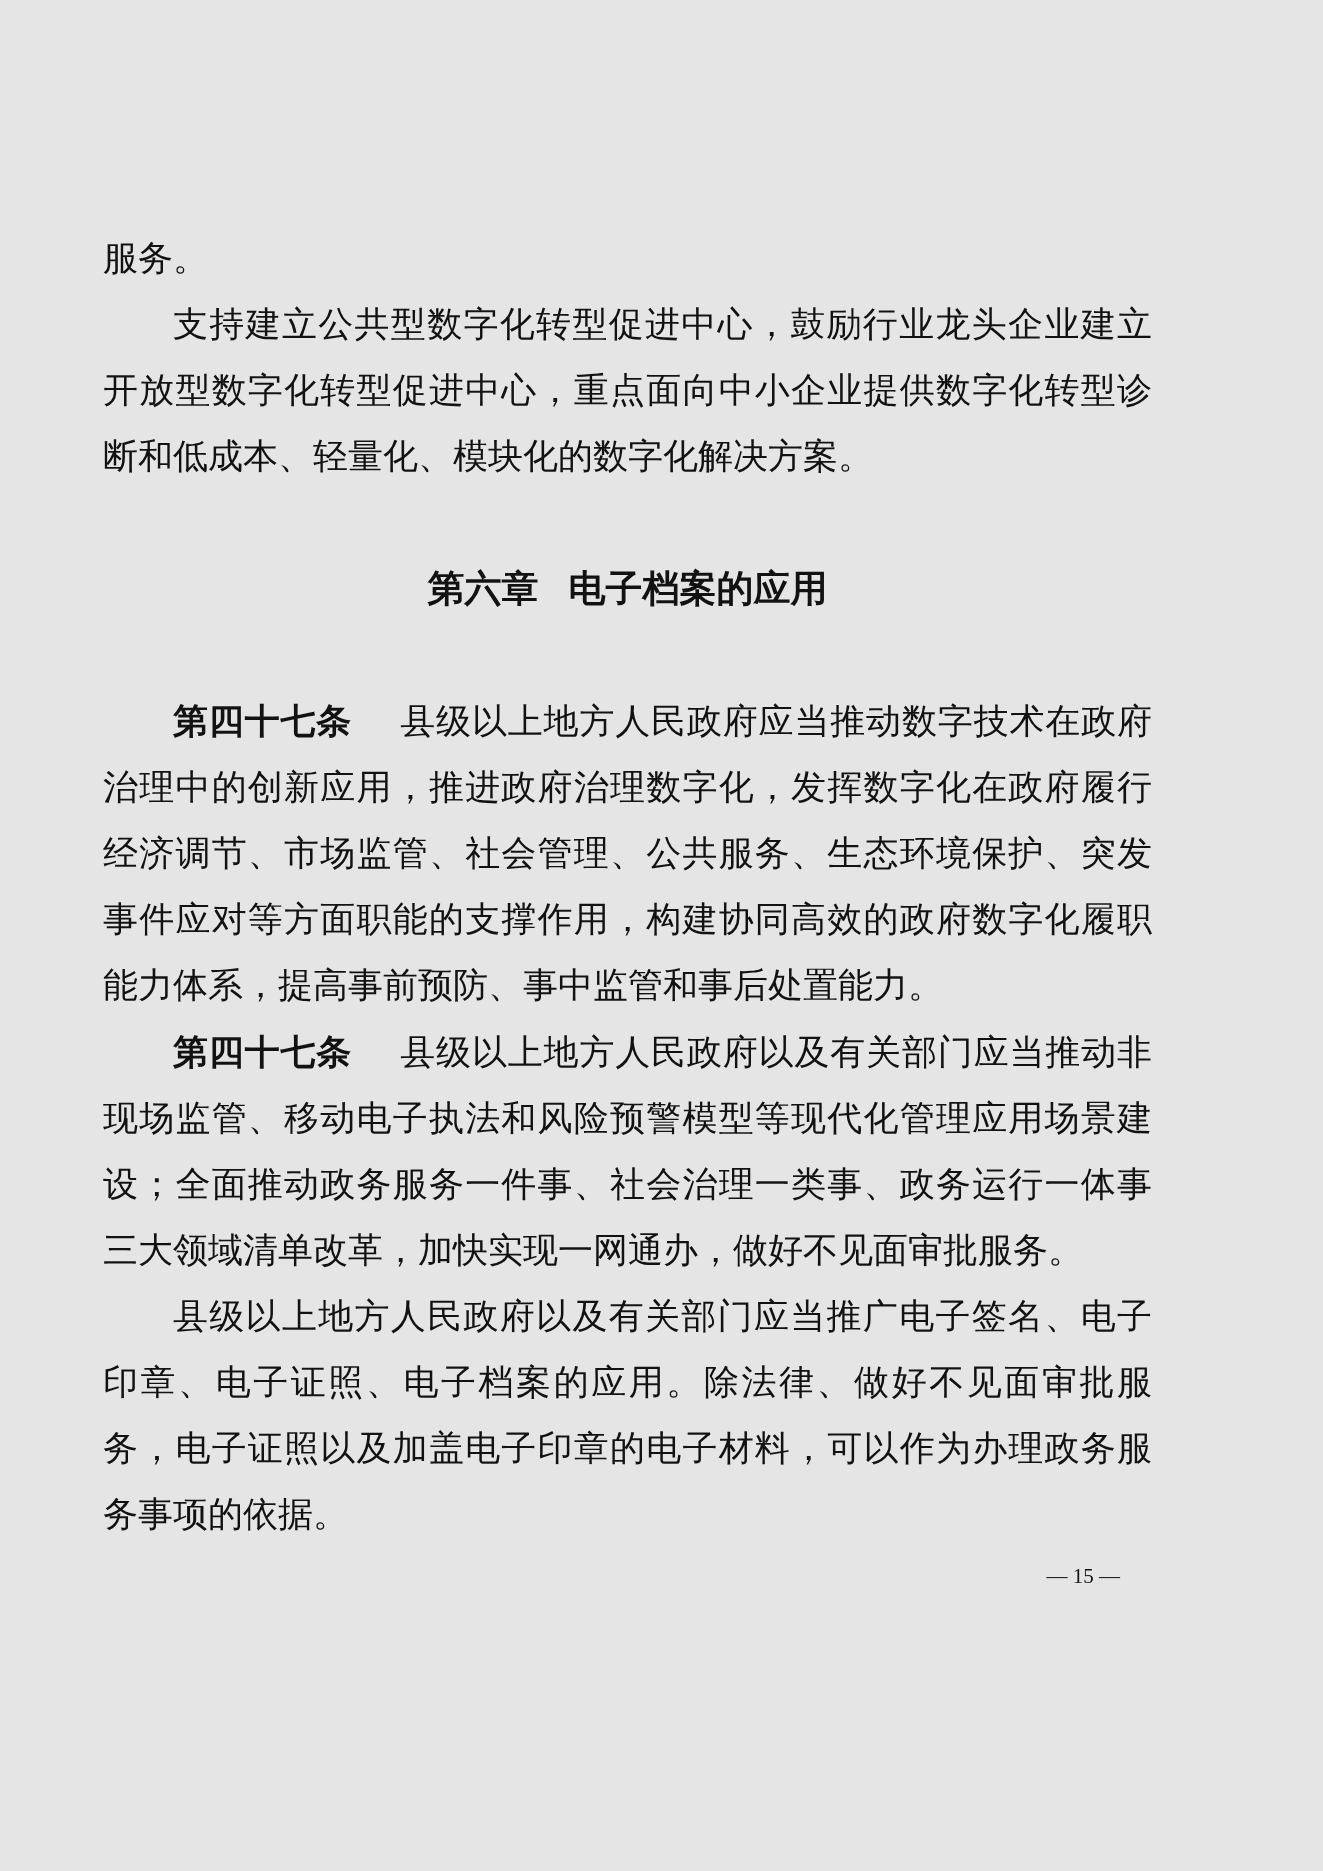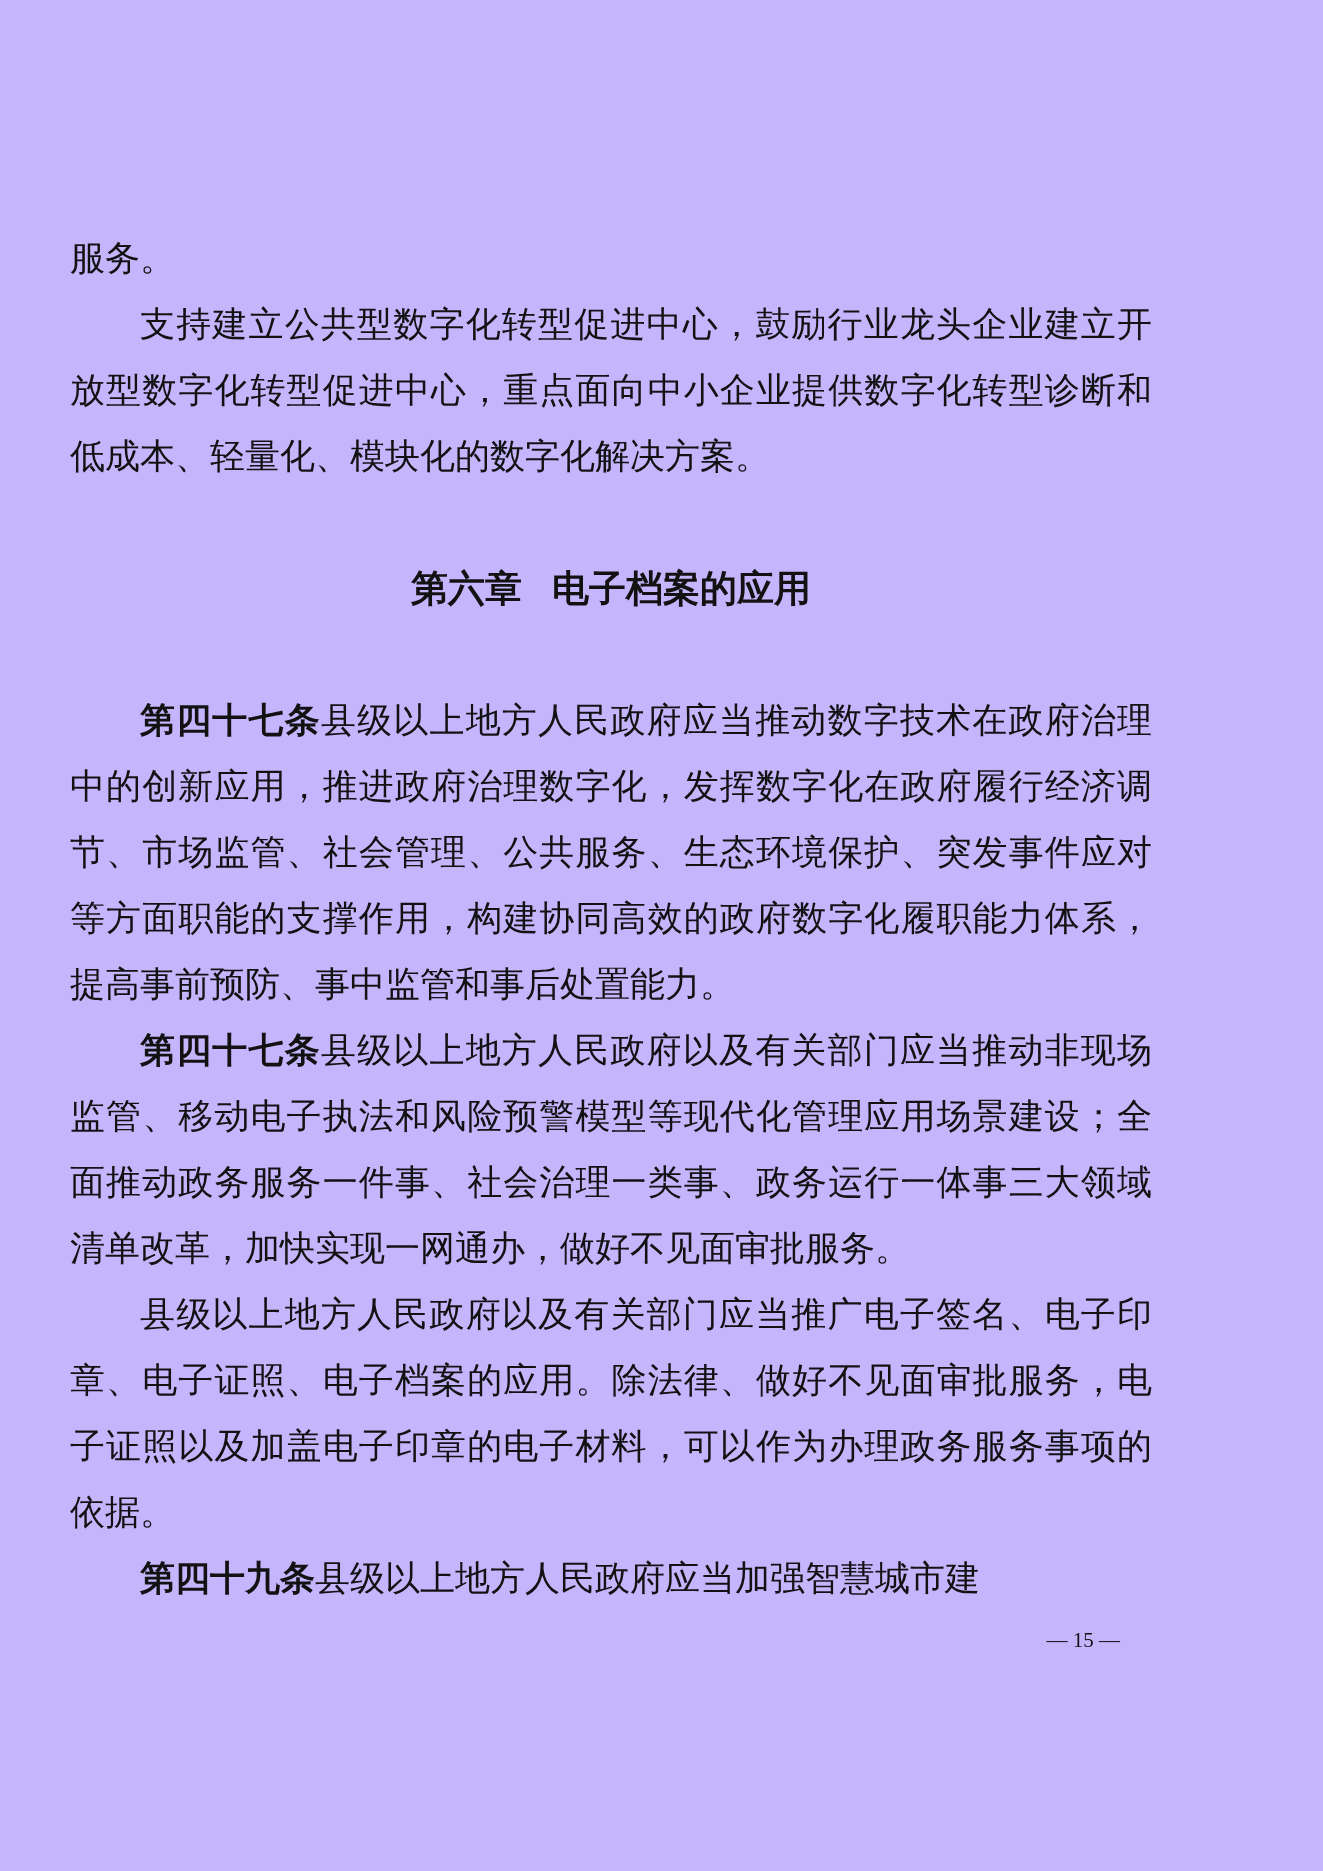--- a/index.html
+++ b/index.html
@@ -5,39 +5,40 @@
   html, body {
     margin: 0;
     padding: 0;
     background: #ffffff;
   }
   .page {
     position: relative;
     width: 1323px;
     height: 1871px;
     box-sizing: border-box;
-    background: #c4b5fd;
+    background: #e5e5e5;
     color: #121212;
     font-family: "Liberation Serif", "DejaVu Serif", serif;
-    padding: 226px 171px 0 70px;
+    padding: 226px 171px 0 103px;
     overflow: hidden;
   }
   .para {
     margin: 0;
     font-size: 35px;
     line-height: 66px;
     text-align: justify;
     text-justify: inter-ideograph;
   }
   .indent {
     text-indent: 70px;
   }
   .lead {
-    font-family: Liberation Serif, serif;
+    font-family: Liberation Sans, sans-serif;
     font-weight: 700;
+    margin-right: 48px;
   }
   .heading {
     margin: 66px 0;
     font-size: 37px;
     line-height: 66px;
     font-weight: 700;
     text-align: center;
     font-family: "Liberation Sans", "DejaVu Sans", sans-serif;
   }
   .heading .chapter {
@@ -62,17 +63,16 @@
   <p class="para indent"><span>支持建立公共型数字化转型促进中心，鼓励行业龙头企业建立开放型数字化转型促进中心，重点面向中小企业提供数字化转型诊断和低成本、轻量化、模块化的数字化解决方案。</span></p>
 
   <h2 class="heading"><span class="chapter">第六章</span><span>电子档案的应用</span></h2>
 
   <p class="para indent"><b class="lead">第四十七条</b><span>县级以上地方人民政府应当推动数字技术在政府治理中的创新应用，推进政府治理数字化，发挥数字化在政府履行经济调节、市场监管、社会管理、公共服务、生态环境保护、突发事件应对等方面职能的支撑作用，构建协同高效的政府数字化履职能力体系，提高事前预防、事中监管和事后处置能力。</span></p>
 
   <p class="para indent"><b class="lead">第四十七条</b><span>县级以上地方人民政府以及有关部门应当推动非现场监管、移动电子执法和风险预警模型等现代化管理应用场景建设；全面推动政务服务一件事、社会治理一类事、政务运行一体事三大领域清单改革，加快实现一网通办，做好不见面审批服务。</span></p>
 
   <p class="para indent"><span>县级以上地方人民政府以及有关部门应当推广电子签名、电子印章、电子证照、电子档案的应用。除法律、做好不见面审批服务，电子证照以及加盖电子印章的电子材料，可以作为办理政务服务事项的依据。</span></p>
 
-  <p class="para indent"><b class="lead">第四十九条</b><span>县级以上地方人民政府应当加强智慧城市建</span></p>
 
   <div class="pagenum">— 15 —</div>
 
 </main>
 
 </body></html>

